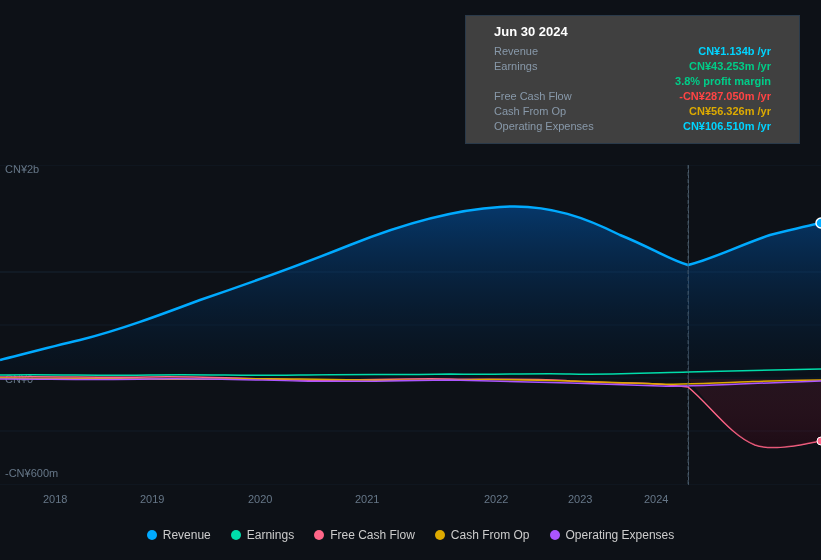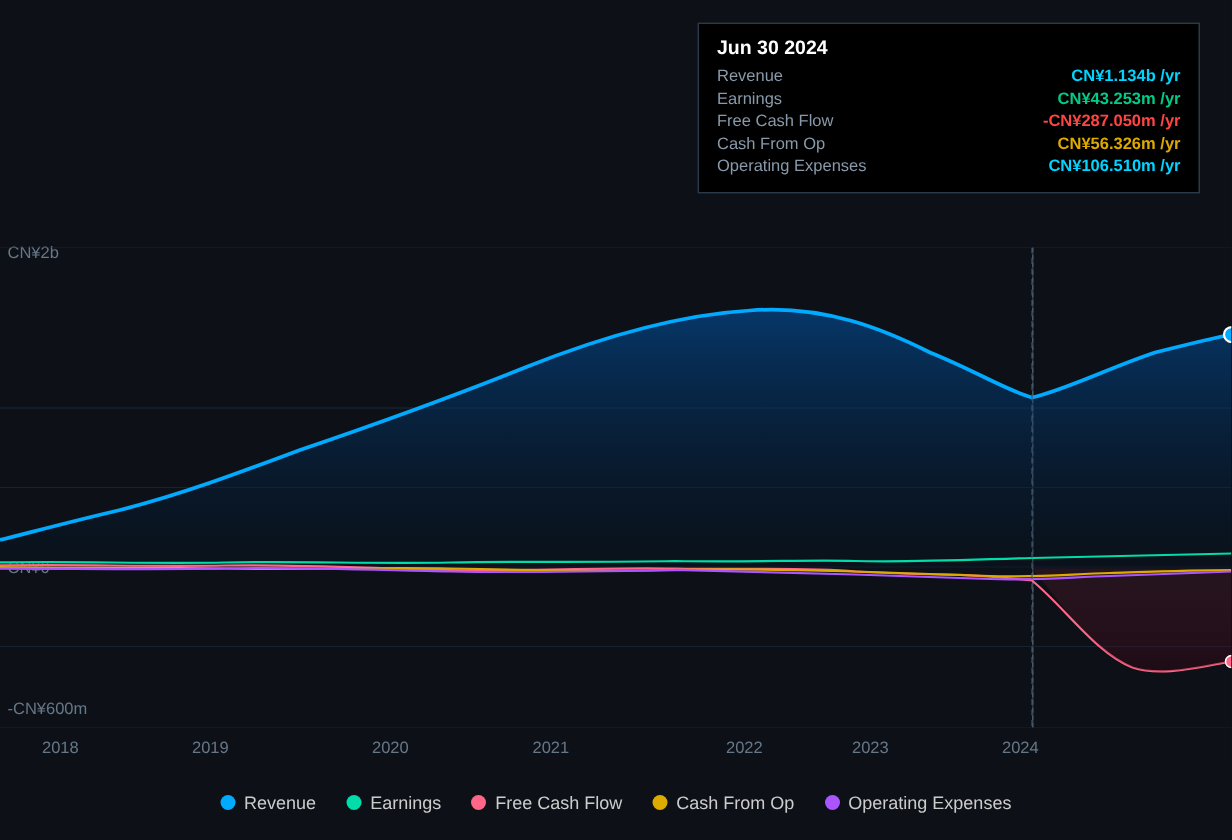--- a/index.html
+++ b/index.html
@@ -20,23 +20,23 @@
       position: relative;
       background: #0d1117;
     }
 
     
     .tooltip-panel {
       position: absolute;
       top: 15px;
       left: 465px;
       width: 335px;
-      background: #000000;
+      background: #404040;
       border: 1px solid #2a3a4a;
-      padding: 8px 12px;
+      padding: 8px 28px;
       z-index: 10;
     }
 
     .tooltip-date {
       color: #ffffff;
       font-size: 13px;
       font-weight: bold;
       margin-bottom: 6px;
     }
 
@@ -137,44 +137,48 @@
     <div class="tooltip-date">Jun 30 2024</div>
     <div class="tooltip-row">
       <span class="tooltip-label">Revenue</span>
       <span class="tooltip-value cyan">CN¥1.134b /yr</span>
     </div>
     <div class="tooltip-row">
       <span class="tooltip-label">Earnings</span>
       <span class="tooltip-value green">CN¥43.253m /yr</span>
     </div>
     <div class="tooltip-row">
+      <span class="tooltip-label"></span>
+      <span class="tooltip-value green">3.8% profit margin</span>
+    </div>
+    <div class="tooltip-row">
       <span class="tooltip-label">Free Cash Flow</span>
       <span class="tooltip-value red">-CN¥287.050m /yr</span>
     </div>
     <div class="tooltip-row">
       <span class="tooltip-label">Cash From Op</span>
       <span class="tooltip-value yellow">CN¥56.326m /yr</span>
     </div>
     <div class="tooltip-row">
       <span class="tooltip-label">Operating Expenses</span>
       <span class="tooltip-value cyan">CN¥106.510m /yr</span>
     </div>
   </div>
 
   <div class="y-label" style="top: 163px; text-align: center;">CN¥2b</div>
   <div class="y-label" style="top: 373px;">CN¥0</div>
   <div class="y-label" style="top: 467px;">-CN¥600m</div>
 
-  <div class="x-label" style="left: 28px;">2018</div>
-  <div class="x-label" style="left: 128px;">2019</div>
+  <div class="x-label" style="left: 43px;">2018</div>
+  <div class="x-label" style="left: 140px;">2019</div>
   <div class="x-label" style="left: 248px; margin-top: 47px;">2020</div>
   <div class="x-label" style="left: 355px;">2021</div>
   <div class="x-label" style="left: 484px;">2022</div>
   <div class="x-label" style="left: 568px;">2023</div>
-  <div class="x-label" style="left: 668px;">2024</div>
+  <div class="x-label" style="left: 644px;">2024</div>
 
   <div class="divider-line" style="left: 688px;"></div>
 
   <svg class="chart-svg" viewBox="0 0 821 320" preserveAspectRatio="none">
     <defs>
 
       <linearGradient id="revGrad" x1="0" y1="0" x2="0" y2="1">
         <stop offset="0%" stop-color="#0055aa" stop-opacity="0.7"></stop>
         <stop offset="100%" stop-color="#001122" stop-opacity="0.3"></stop>
       </linearGradient>

